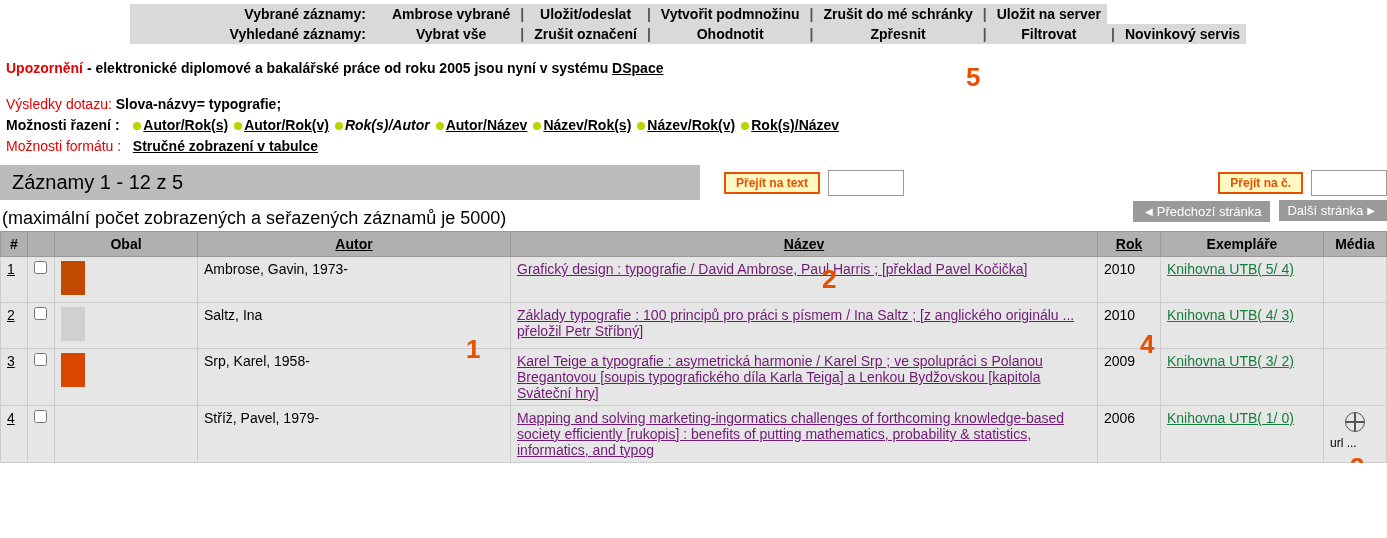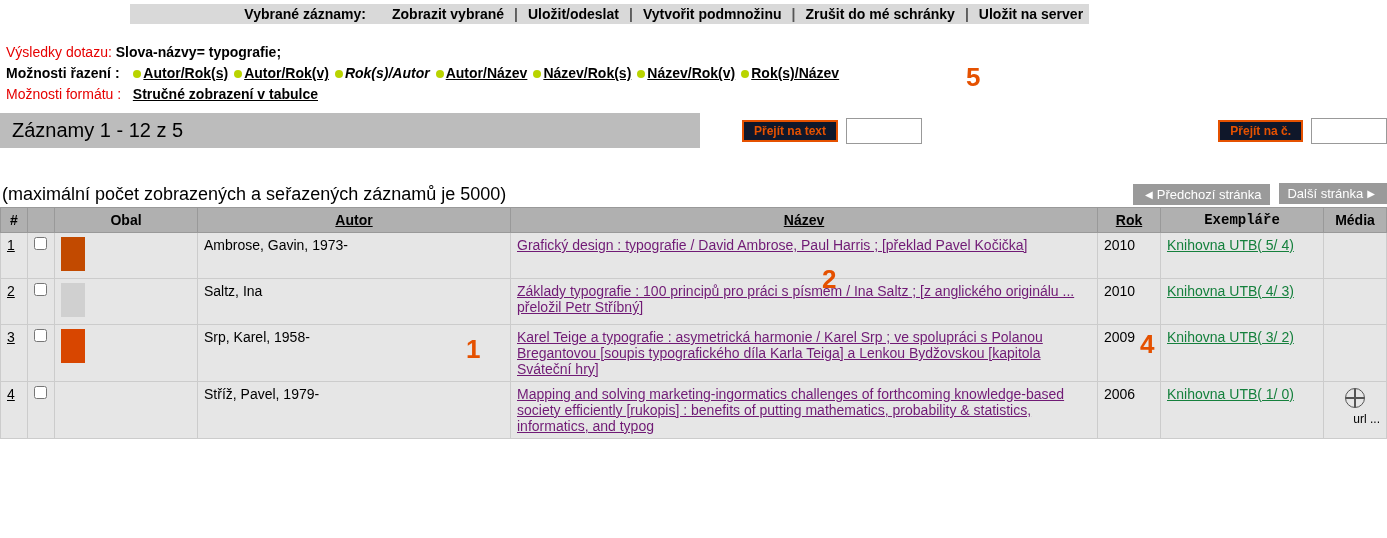--- a/index.html
+++ b/index.html
@@ -60,44 +60,42 @@
     margin-top: 4px;
   }
   .records-count {
     background: #bcbcbc;
     font-size: 20px;
     padding: 6px 12px;
     width: 700px;
     box-sizing: border-box;
   }
   .jump-btn {
-    background:#0f172a;
+    background:#fef9c3;
     border:2px solid #e55100;
     color:#e55100;
     font-weight:bold;
     font-size:12px;
     padding:2px 10px;
     cursor:pointer;
-    margin-left:42px;
+    margin-left:24px;
   }
   .jump-input {
     border:1px solid #999;
     height:22px;
     width:70px;
     margin-left:8px;
   }
   .max-note {
     font-size:18px;
     margin: 8px 0 2px 2px;
   }
   .pager-row {
     display:flex;
     justify-content:space-between;
-    align-items:flex-end;
-    margin-top:28px;
   }
   .pager-btn {
     background:#9a9a9a;
     color:#fff;
     font-size:13px;
     padding:3px 8px;
     margin-left:6px;
     display:inline-flex;
     align-items:center;
     cursor:pointer;
@@ -151,33 +149,50 @@
 </style>
 </head>
 <body>
 
 <div class="wrapper">
 
 <table class="toolbar">
   <tbody>
         <tr id="tb-row1">
           <td class="head">Vybrané záznamy:</td>
-          <td class="btn">Zobrazit vybrané</td>
+          <td class="btn">Ambrose vybrané</td>
           <td class="sep">|</td>
           <td class="btn">Uložit/odeslat</td>
           <td class="sep">|</td>
           <td class="btn">Vytvořit podmnožinu</td>
           <td class="sep">|</td>
           <td class="btn">Zrušit do mé schránky</td>
           <td class="sep">|</td>
           <td class="btn">Uložit na server</td>
+        </tr>
+  <tr id="tb-row2">
+          <td class="head">Vyhledané záznamy:</td>
+          <td class="btn">Vybrat vše</td>
+          <td class="sep">|</td>
+          <td class="btn">Zrušit označení</td>
+          <td class="sep">|</td>
+          <td class="btn">Ohodnotit</td>
+          <td class="sep">|</td>
+          <td class="btn">Zpřesnit</td>
+          <td class="sep">|</td>
+          <td class="btn">Filtrovat</td>
+          <td class="sep">|</td>
+          <td class="btn">Novinkový servis</td>
         </tr>
 </tbody>
     </table>
 
+<div class="warn">
+  <span class="title">Upozornění</span><b><span> - elektronické diplomové a bakalářské práce od roku 2005 jsou nyní v systému </span><span class="dspace">DSpace</span></b>
+</div>
 
 <div class="qinfo">
   <div>
     <span class="r">Výsledky dotazu:</span><b><span> Slova-názvy= typografie;</span></b>
   </div>
   <div id="sort-opts-line">
     <b><span>Možnosti řazení :</span></b>&nbsp;
   <span class="bullet"></span><span class="sortlink">Autor/Rok(s)</span><span class="bullet"></span><span class="sortlink">Autor/Rok(v)</span><span class="bullet"></span><span class="sortcur">Rok(s)/Autor</span><span class="bullet"></span><span class="sortlink">Autor/Název</span><span class="bullet"></span><span class="sortlink">Název/Rok(s)</span><span class="bullet"></span><span class="sortlink">Název/Rok(v)</span><span class="bullet"></span><span class="sortlink">Rok(s)/Název</span></div>
   <div>
     <span class="r">Možnosti formátu :</span>&nbsp;&nbsp;
@@ -210,21 +225,21 @@
 
 <table class="results-table">
   <thead>
     <tr>
       <th>#</th>
       <th></th>
       <th style="width:130px;margin-left:28px;">Obal</th>
       <th class="sortable" style="width:300px;">Autor</th>
       <th class="sortable">Název</th>
       <th class="sortable" style="width:50px;">Rok</th>
-      <th style="width:150px;font-family:Liberation Mono, monospace;">Exempláře</th>
+      <th style="width:150px;">Exempláře</th>
       <th style="width:50px;">Média</th>
     </tr>
   </thead>
   <tbody id="results-body">
         <tr>
           <td class="idx">1</td>
           <td class="chk"><input type="checkbox" style=""></td>
           <td><span class="cover" style="background: rgb(194, 74, 0);"></span></td>
           <td>Ambrose, Gavin, 1973-</td>
           <td><span class="title-link">Grafický design : typografie / David Ambrose, Paul Harris ; [překlad Pavel Kočička]</span></td>
@@ -253,21 +268,21 @@
           <td style="text-align: center;"></td>
         </tr>
         <tr>
           <td class="idx">4</td>
           <td class="chk"><input type="checkbox" style=""></td>
           <td></td>
           <td>Stříž, Pavel, 1979-</td>
           <td><span class="title-link">Mapping and solving marketing-ingormatics challenges of forthcoming knowledge-based society efficiently [rukopis] : benefits of putting mathematics, probability &amp; statistics, informatics, and typog</span></td>
           <td>2006</td>
           <td><span class="hold-link">Knihovna UTB( 1/ 0)</span></td>
-          <td style="text-align: right;"><span class="media-globe"></span><span class="media-lbl">url ...</span></td>
+          <td style="text-align: left;"><span class="media-globe"></span><span class="media-lbl">url ...</span></td>
         </tr>
       </tbody>
 </table>
 
 <span class="annot" style="left:466px; top:330px;">1</span>
 <span class="annot" style="left:822px; top:260px;">2</span>
 <span class="annot" style="left:1350px; top:448px;">3</span>
 <span class="annot" style="left:1140px; top:325px;">4</span>
 <span class="annot" style="left:966px; top:58px;">5</span>
 

